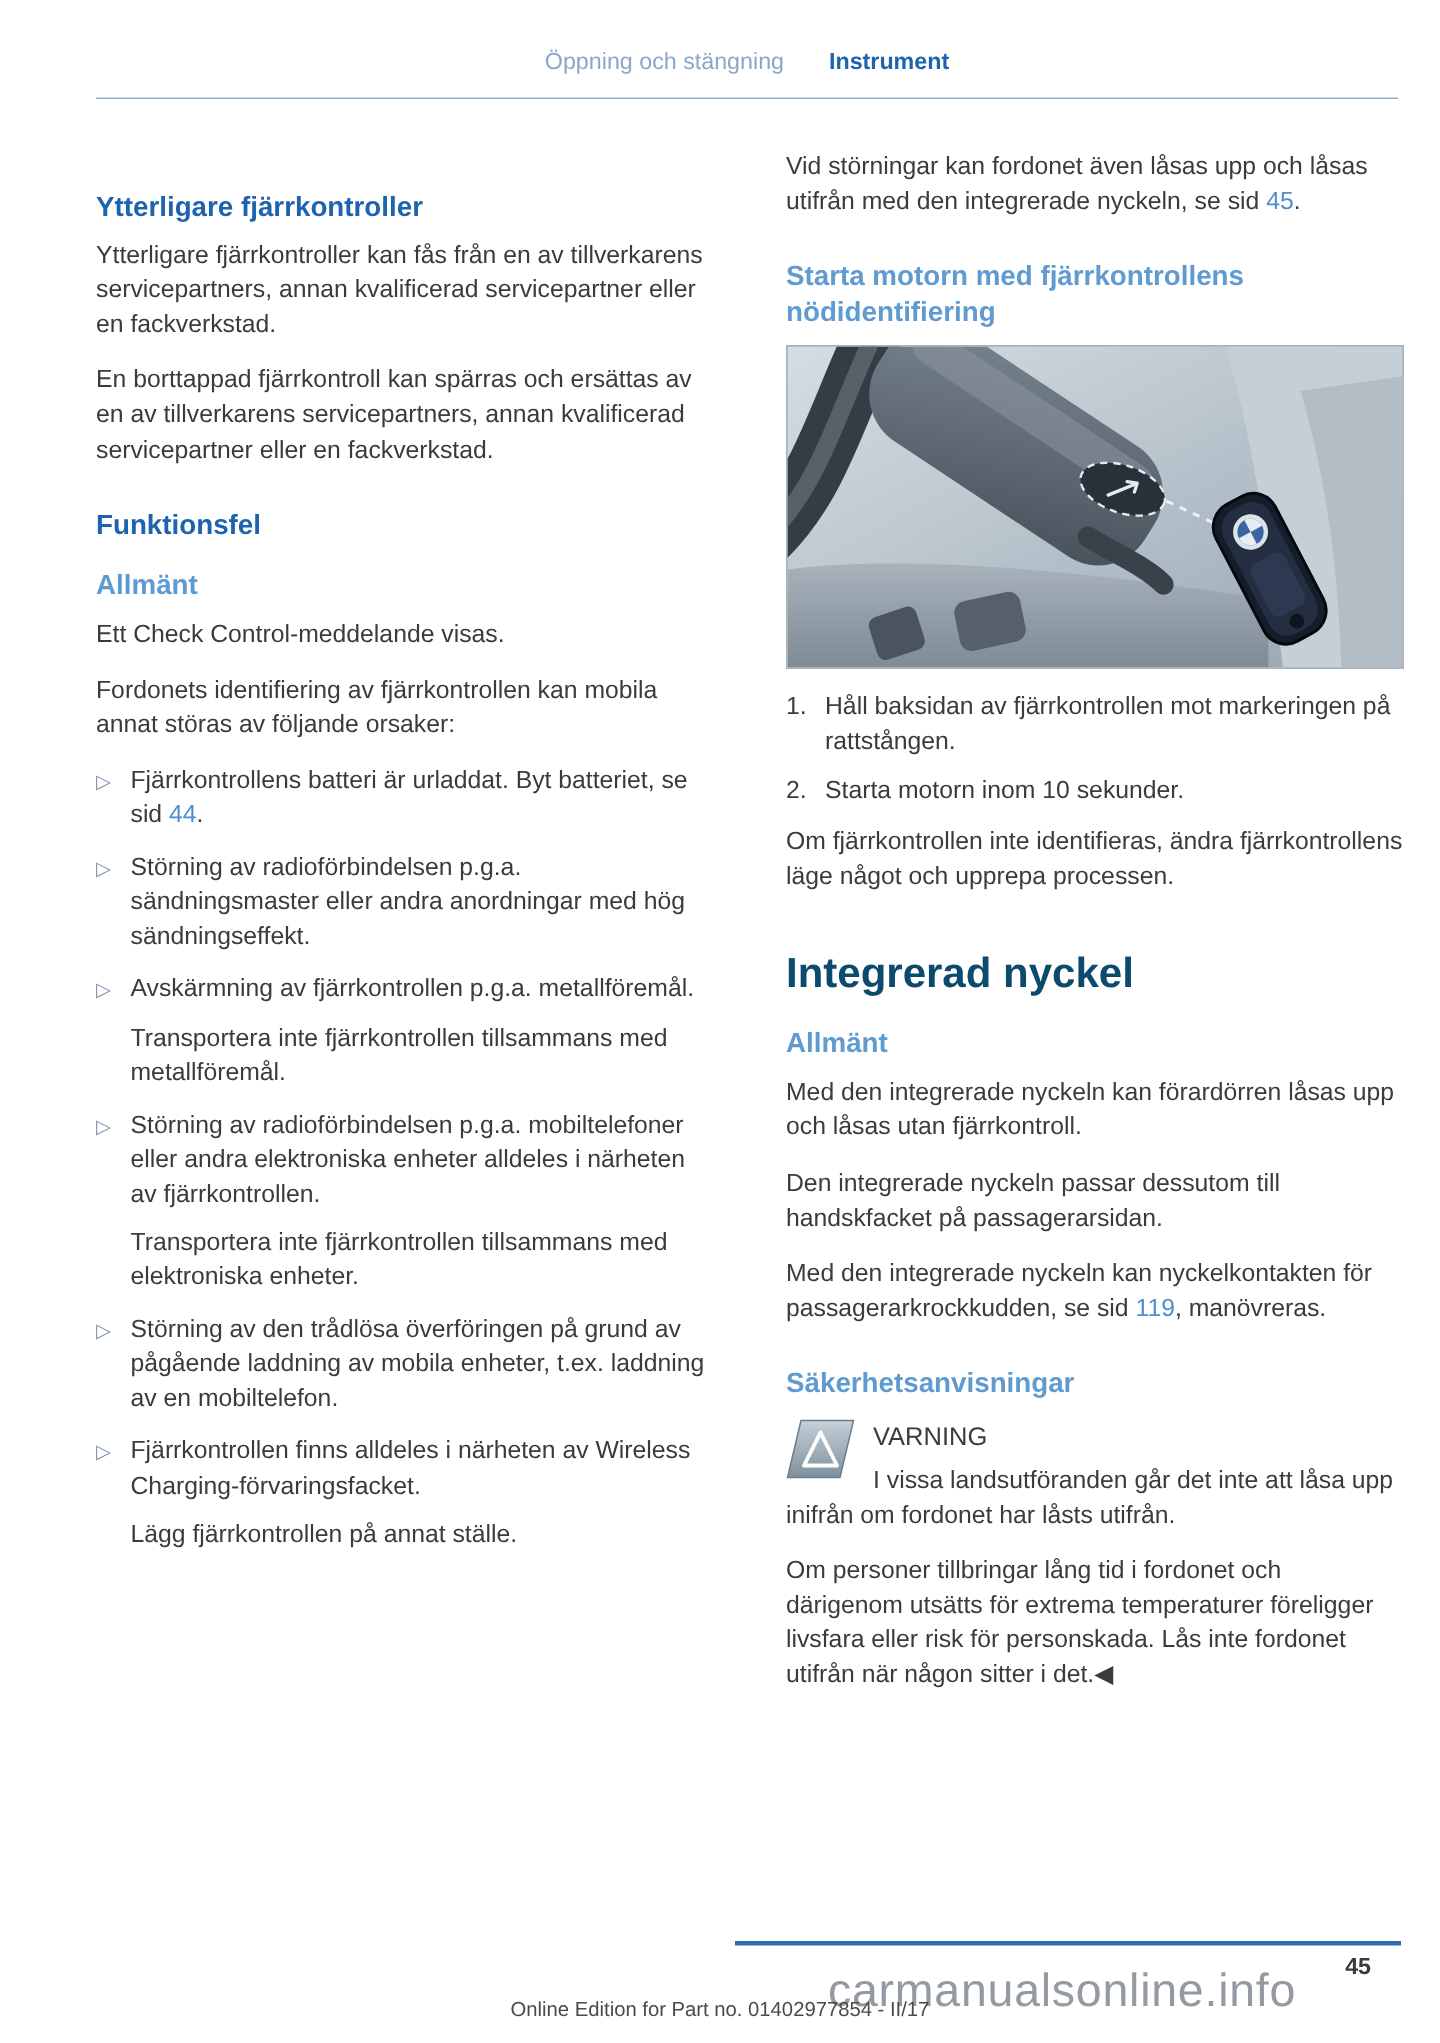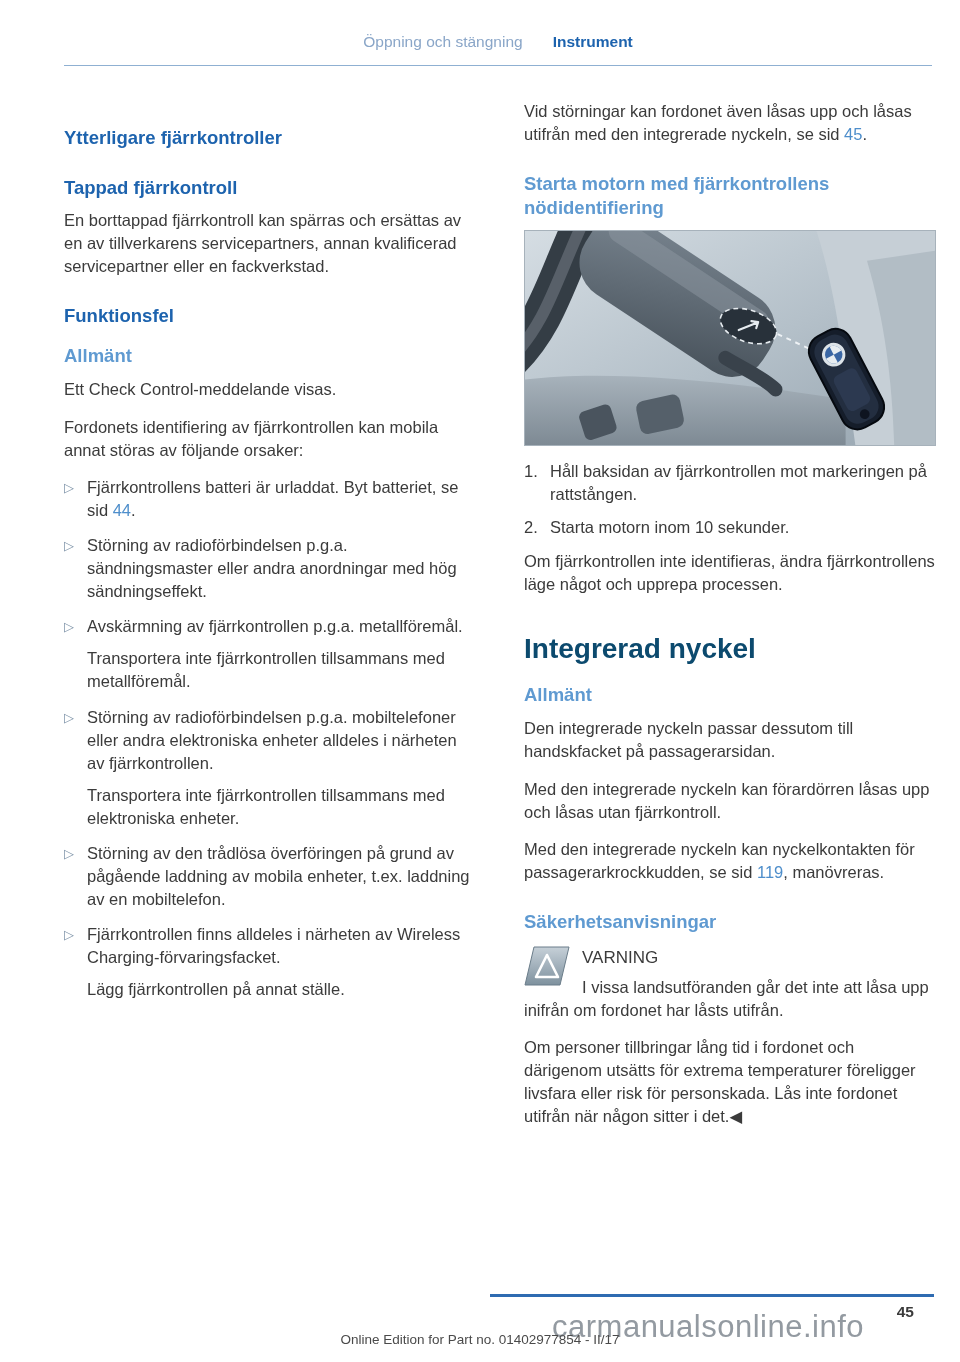--- a/index.html
+++ b/index.html
@@ -77,22 +77,22 @@
 
   <div class="header">
     <span class="crumb-section">Öppning och stängning</span><span class="crumb-chapter">Instrument</span>
   </div>
 
   <div class="columns">
 
     <div class="col">
 
       <div class="h2">Ytterligare fjärrkontroller</div>
-
-      <div class="h2">Tappad fjärrkontroll</div>
+      <p class="body">Ytterligare fjärrkontroller kan fås från en av tillverkarens servicepartners, annan kvalificerad servicepartner eller en fackverkstad.</p>
+
       <p class="body">En borttappad fjärrkontroll kan spärras och ersättas av en av tillverkarens servicepartners, annan kvalificerad servicepartner eller en fackverkstad.</p>
 
       <div class="h2">Funktionsfel</div>
       <div class="h2-light" style="margin-top:16px;">Allmänt</div>
       <p class="body">Ett Check Control-meddelande visas.</p>
       <p class="body">Fordonets identifiering av fjärrkontrollen kan mobila annat störas av följande orsaker:</p>
 
       <ul class="bullets">
         <li>
           <div class="bullet-row">
@@ -196,22 +196,22 @@
         <li>
           <span class="step-num">2.</span>
           <span class="step-text">Starta motorn inom 10 sekunder.</span>
         </li>
       </ol>
       <p class="body">Om fjärrkontrollen inte identifieras, ändra fjärrkontrollens läge något och upprepa processen.</p>
 
       <div class="h1">Integrerad nyckel</div>
 
       <div class="h2-light" style="margin-top:18px;">Allmänt</div>
+      <p class="body">Med den integrerade nyckeln kan förardörren låsas upp och låsas utan fjärrkontroll.</p>
       <p class="body">Den integrerade nyckeln passar dessutom till handskfacket på passagerarsidan.</p>
-      <p class="body">Med den integrerade nyckeln kan förardörren låsas upp och låsas utan fjärrkontroll.</p>
       <p class="body"><span>Med den integrerade nyckeln kan nyckelkontakten för passagerarkrockkudden, se sid </span><a class="xref">119</a><span>, manövreras.</span></p>
 
       <div class="h2-light">Säkerhetsanvisningar</div>
 
       <div class="warning">
         <span class="warning-icon">
           <svg width="46" height="40" viewBox="0 0 46 40">
             <defs>
               <linearGradient id="wg" x1="0" y1="0" x2="0" y2="1">
                 <stop offset="0" stop-color="#c6d0d8"></stop>

